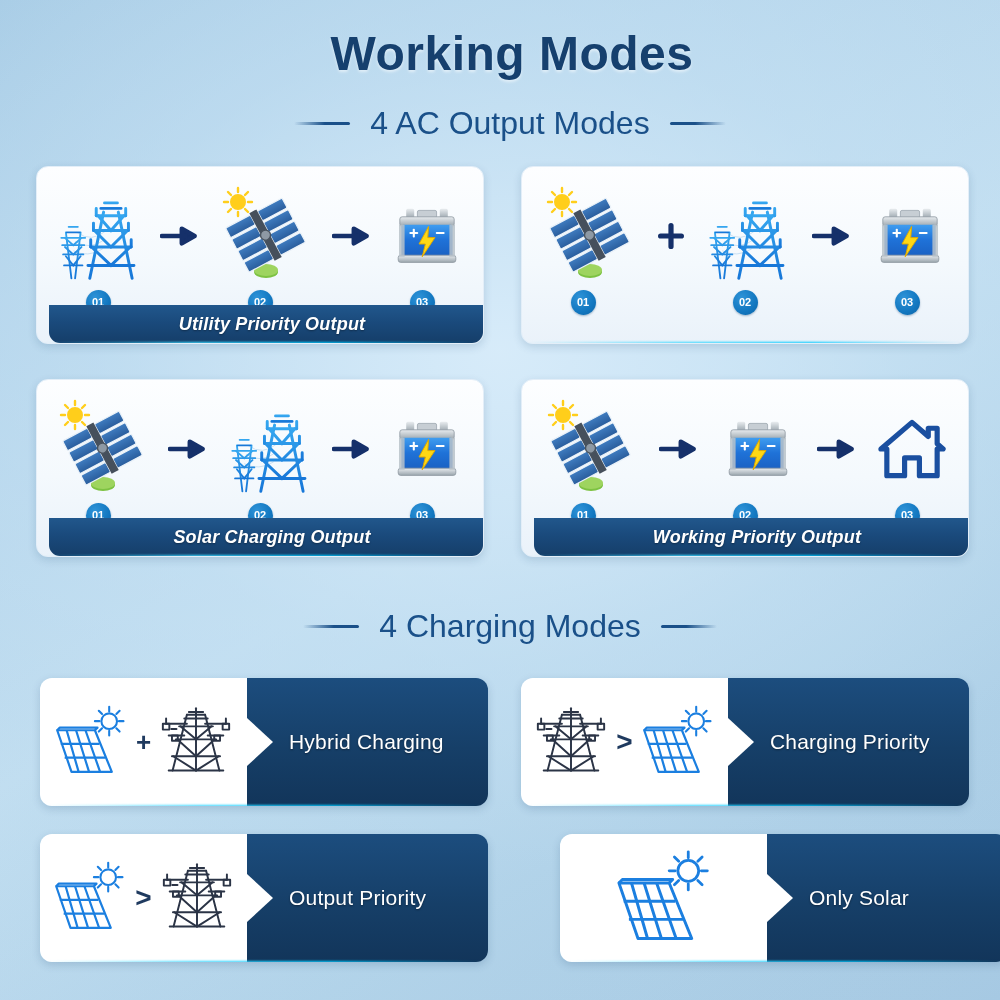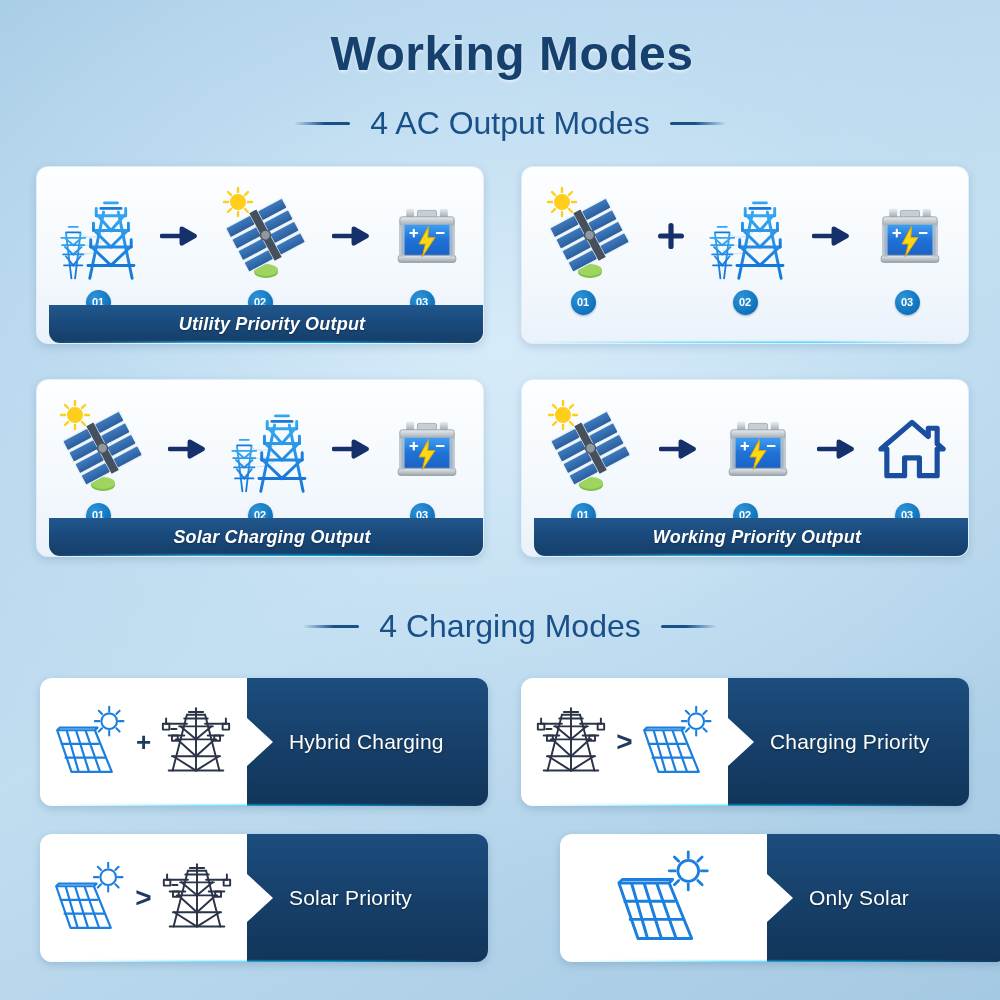--- a/index.html
+++ b/index.html
@@ -521,21 +521,21 @@
       </span>
       <span class="chg-op gt">&gt;</span>
       <span>
         <svg width="78" height="72">
             <use href="#ico-tower-line"></use>
           </svg>
       </span>
     </div>
     <div class="chg-right">
       <span class="notch"></span>
-      <span class="chg-label">Solar Priority</span>
+      <span class="chg-label">Output Priority</span>
     </div>
   </div>
 
   <div class="chg-card" style="left:521px; top:834px;margin-left:39px;">
     <div class="chg-left">
       <span>
         <svg width="104" height="96">
             <use href="#ico-solar-line"></use>
           </svg>
       </span>

